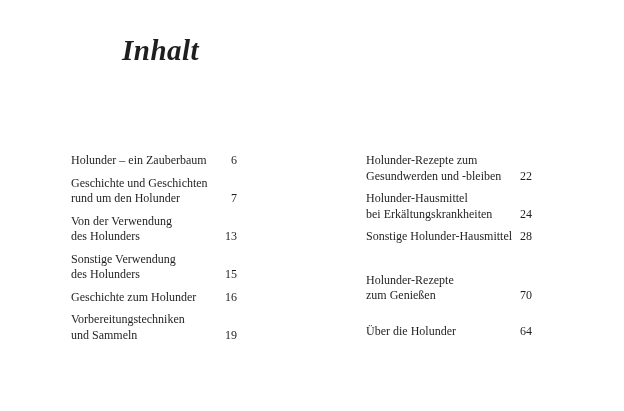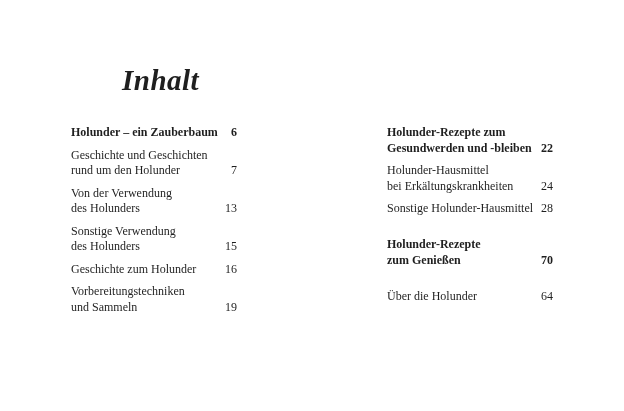--- a/index.html
+++ b/index.html
@@ -9,39 +9,39 @@
   }
   body {
     position: relative;
     font-family: "Liberation Serif", serif;
     color: #1f1f1f;
     overflow: hidden;
   }
   .title {
     position: absolute;
     left: 122px;
-    top: 64px;
+    top: 34px;
     font-size: 29px;
     font-weight: bold;
     font-style: italic;
     letter-spacing: 0.5px;
     text-align: right;
   }
   .col {
     position: absolute;
     top: 125px;
     width: 166px;
     font-size: 12px;
     line-height: 15.5px;
   }
   #left-col  { left: 71px; }
-  #right-col { left: 387px; }
+  #right-col { left: 366px; }
   .entry + .entry { margin-top: 7px; }
   .entry.gap { margin-top: 20.5px; }
-  .entry.bold { font-weight: bold; }
+  .entry.bold { font-weight: normal; margin-top: 28px; }
   .row {
     display: flex;
     justify-content: space-between;
     white-space: nowrap;
   }
   .num { text-align: right; padding-left: 6px; }
 </style>
 </head>
 <body>
 

